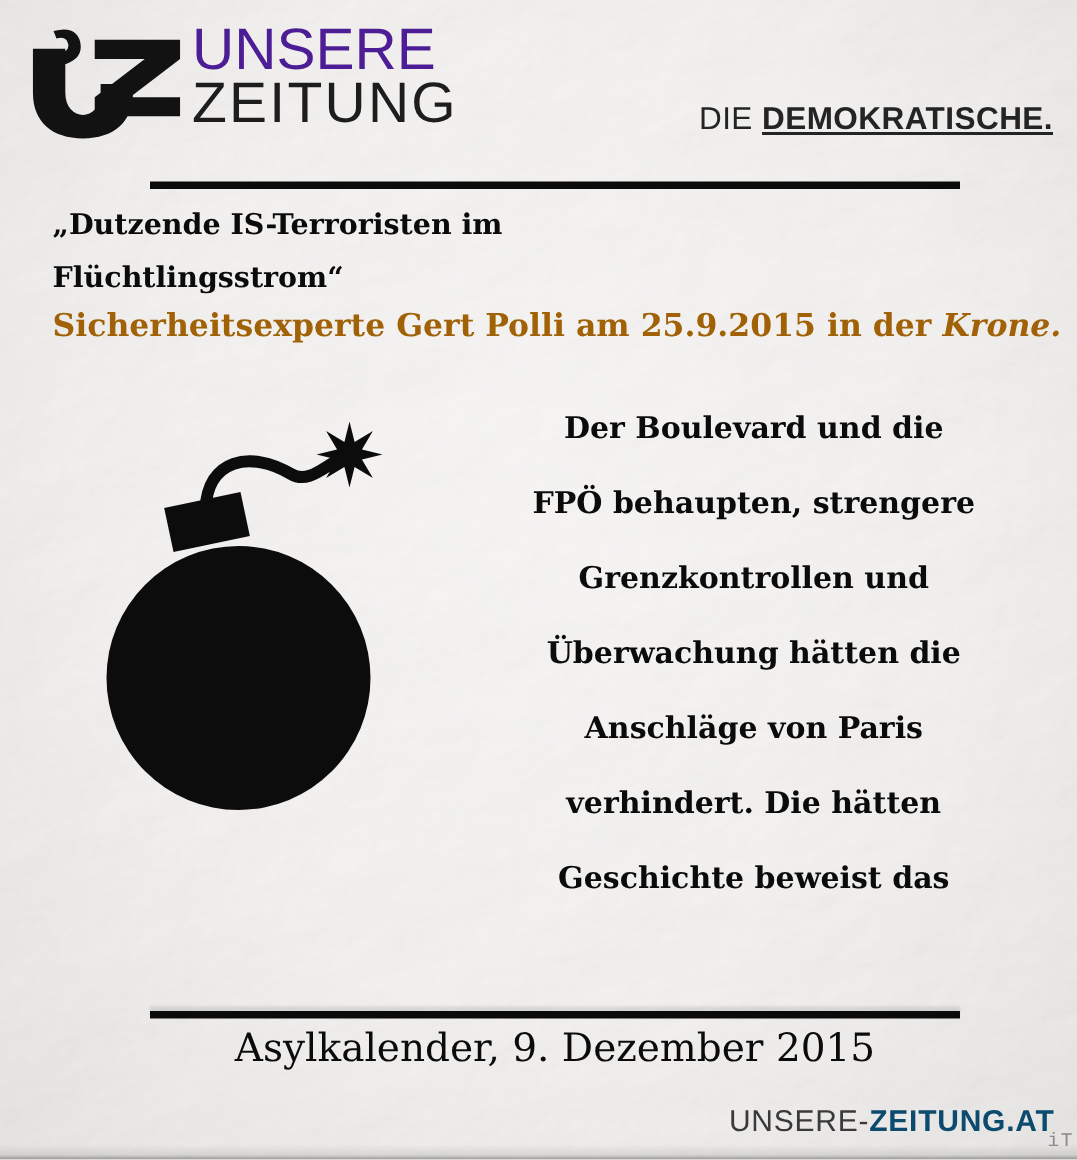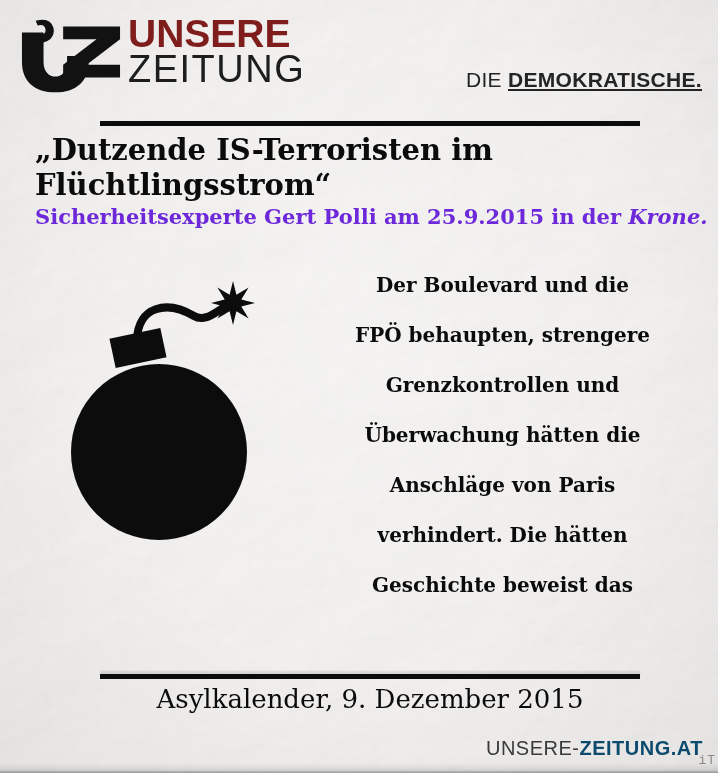--- a/index.html
+++ b/index.html
@@ -19,22 +19,22 @@
   .vignette {
     position: absolute; inset: 0; pointer-events: none;
     background:
       linear-gradient(to top, rgba(70,70,70,0.50) 0px, rgba(120,120,120,0.18) 3px, rgba(0,0,0,0) 10px),
       radial-gradient(ellipse at 50% 42%, rgba(255,255,255,0.28) 0%, rgba(255,255,255,0) 55%, rgba(0,0,0,0.05) 100%);
   }
   
   .logo-monogram { position: absolute; left: 20px; top: 18px; }
   .wordmark { position: absolute; left: 128px; top: 16px; line-height: 1; }
   .wordmark-line1 {
-    font-size: 39px; font-weight: 700; letter-spacing: 0px;
-    color: #7f1d1d; line-height: 36px;
+    font-size: 39px; font-weight: 400; letter-spacing: 0px;
+    color: #4c1d95; line-height: 36px;
   }
   .wordmark-line2 {
     font-size: 38px; font-weight: 400; letter-spacing: 1.5px;
     color: #1d1d1d; line-height: 34px;
   }
   .tagline {
     position: absolute; right: 16px; top: 68px;
     font-size: 21px; letter-spacing: 0.3px; color: #242424;
   }
   .tagline .em { font-weight: 800; text-decoration: underline; }
@@ -42,27 +42,27 @@
   .divider {
     position: absolute; left: 100px; width: 540px; height: 5px;
     background: #0b0b0b;
   }
   .divider-top { top: 121px; }
   .divider-bottom { top: 674px; box-shadow: 0 -3px 2px rgba(0,0,0,0.10); }
   
   .headline {
     position: absolute; left: 35px; top: 133px;
     font-family: "DejaVu Serif", serif; font-weight: bold;
-    font-size: 29px; line-height: 35px; color: #0b0b0b;
+    font-size: 19px; line-height: 35px; color: #0b0b0b;
     margin: 0;
   }
   .attribution {
     position: absolute; left: 35px; top: 204px;
     font-family: "DejaVu Serif", serif; font-weight: bold;
-    font-size: 21px; color: #6d28d9; margin: 0;
+    font-size: 21px; color: #a16207; margin: 0;
   }
   .attribution .source { font-style: italic; }
   
   .bomb { position: absolute; left: 55px; top: 270px; }
   
   .body-text {
     position: absolute; left: 290px; top: 260px; width: 425px;
     text-align: center;
     font-family: "DejaVu Serif", serif; font-weight: bold;
     font-size: 20px; line-height: 50px; color: #0b0b0b;

